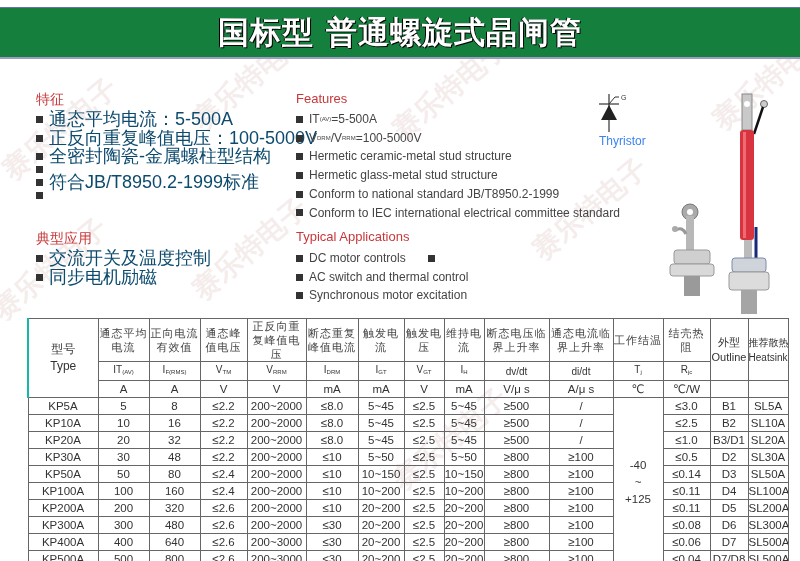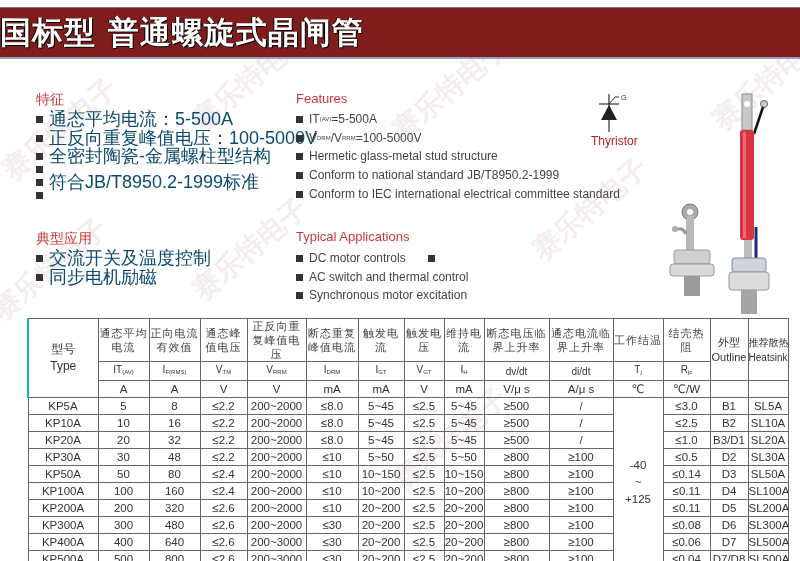--- a/index.html
+++ b/index.html
@@ -1,36 +1,36 @@
 <!DOCTYPE html>
 <html><head>
 <meta charset="utf-8">
 <style>
   * { box-sizing: border-box; margin: 0; padding: 0; }
   html, body { width: 800px; height: 561px; background: #fff; overflow: hidden; }
   body { position: relative; font-family: "Liberation Sans", "DejaVu Sans", sans-serif; color: #333; }
 
-  .banner { position: absolute; left: 0; top: 7px; width: 800px; height: 52px; background: #7f1d1d;
-    border-top: 1px solid #6a6fb0; border-bottom: 2px solid #9a9cc0; display: flex; align-items: center; }
+  .banner { position: absolute; left: 0; top: 7px; width: 800px; height: 52px; background: #15803d;
+    border-top: 1px solid #6a6fb0; border-bottom: 2px solid #9a9cc0; display: flex; align-items: center; justify-content: center; }
   .banner h1 { color: #fff; font-family: "DejaVu Sans", sans-serif; font-weight: bold; font-size: 31px; letter-spacing: 1px;
     text-shadow: 1px 1px 0 #000, -1px 0 0 #000; }
 
   .watermark { position: absolute; color: rgba(200,150,150,0.18); font-size: 28px; font-weight: bold;
     transform: rotate(-40deg); pointer-events: none; font-family: "DejaVu Sans", sans-serif; white-space: nowrap; }
 
   .sec-title { position: absolute; color: #c8383a; font-size: 14px; }
   .bullets { position: absolute; list-style: none; }
   .bullets li { font-size: 18px; line-height: 18.7px; color: #0c4a6e; white-space: nowrap; display: flex; align-items: center; }
   .bullets li .sq { display: inline-block; width: 7px; height: 7px; background: #333; margin-right: 6px; flex: none; }
   .bullets li .sq2 { margin-left: 22px; }
   .en li { font-size: 12px; color: #444; }
   sub { font-size: 6px; vertical-align: -1px; }
 
   .thyristor { position: absolute; left: 583px; top: 92px; width: 60px; height: 60px; }
-  .thyristor .lbl { position: absolute; top: 42px; left: 8px; font-size: 12px; color: #b91c1c; }
+  .thyristor .lbl { position: absolute; top: 42px; left: 16px; font-size: 12px; color: #3b82f6; }
 
   .product { position: absolute; }
 
   table.spec { position: absolute; left: 27px; top: 318px; border-collapse: collapse; table-layout: fixed; width: 760px; }
   table.spec td { border: 1px solid #666; text-align: center; font-size: 11.5px; color: #333; padding: 0; height: 17px; line-height: 15px; white-space: nowrap; overflow: hidden; }
   table.spec td.hz { font-size: 11px; line-height: 14px; height: 36px; color: #444; white-space: normal; letter-spacing: 1px; }
   table.spec td.sym { font-size: 10px; height: 19px; }
   table.spec td.unit { height: 17px; }
   table.spec td.typ { font-size: 12px; line-height: 17px; }
 </style>
@@ -96,20 +96,24 @@
       <sub>(AV)</sub>
       <span>=5-500A</span>
     </li>
   <li>
       <span class="sq"></span>
       <span>V</span>
       <sub>DRM</sub>
       <span>/V</span>
       <sub>RRM</sub>
       <span>=100-5000V</span>
+    </li>
+  <li>
+      <span class="sq"></span>
+      <span>Hermetic ceramic-metal stud structure</span>
     </li>
   <li>
       <span class="sq"></span>
       <span>Hermetic glass-metal stud structure</span>
     </li>
   <li>
       <span class="sq"></span>
       <span>Conform to national standard JB/T8950.2-1999</span>
     </li>
   <li>

